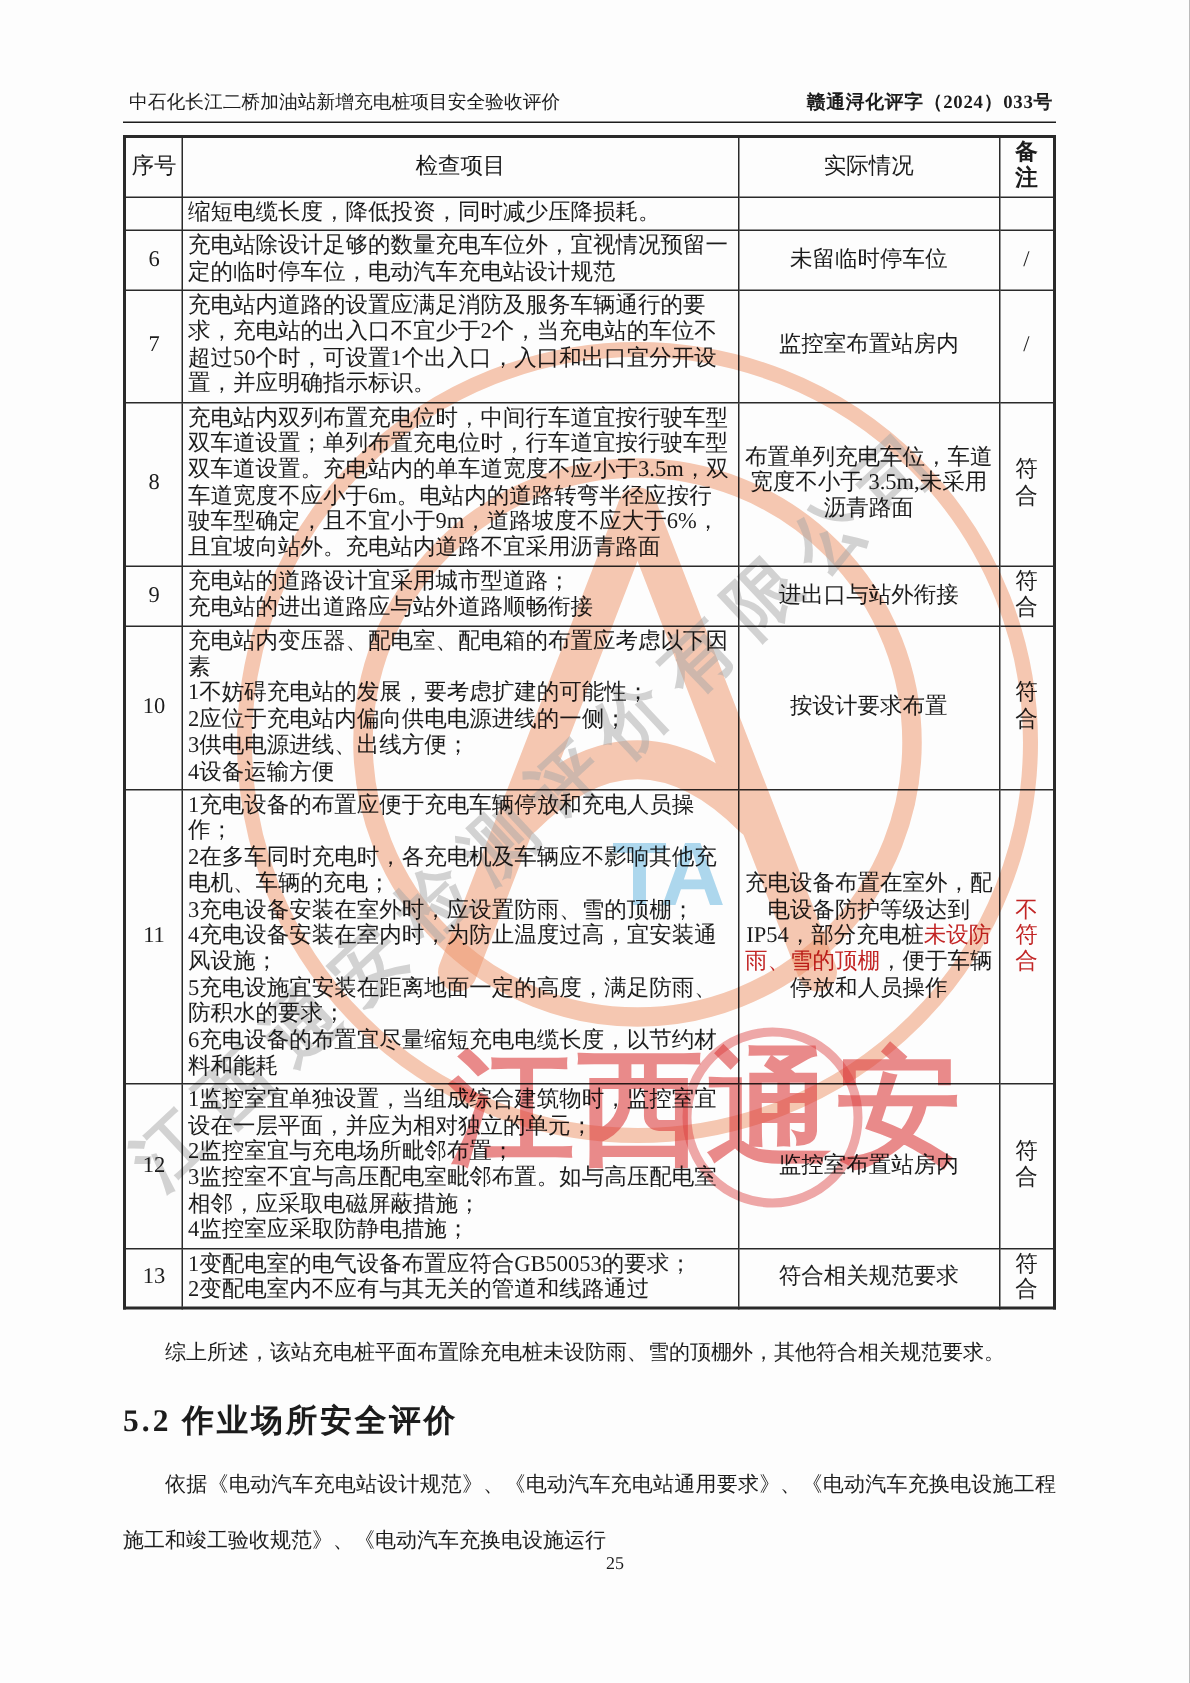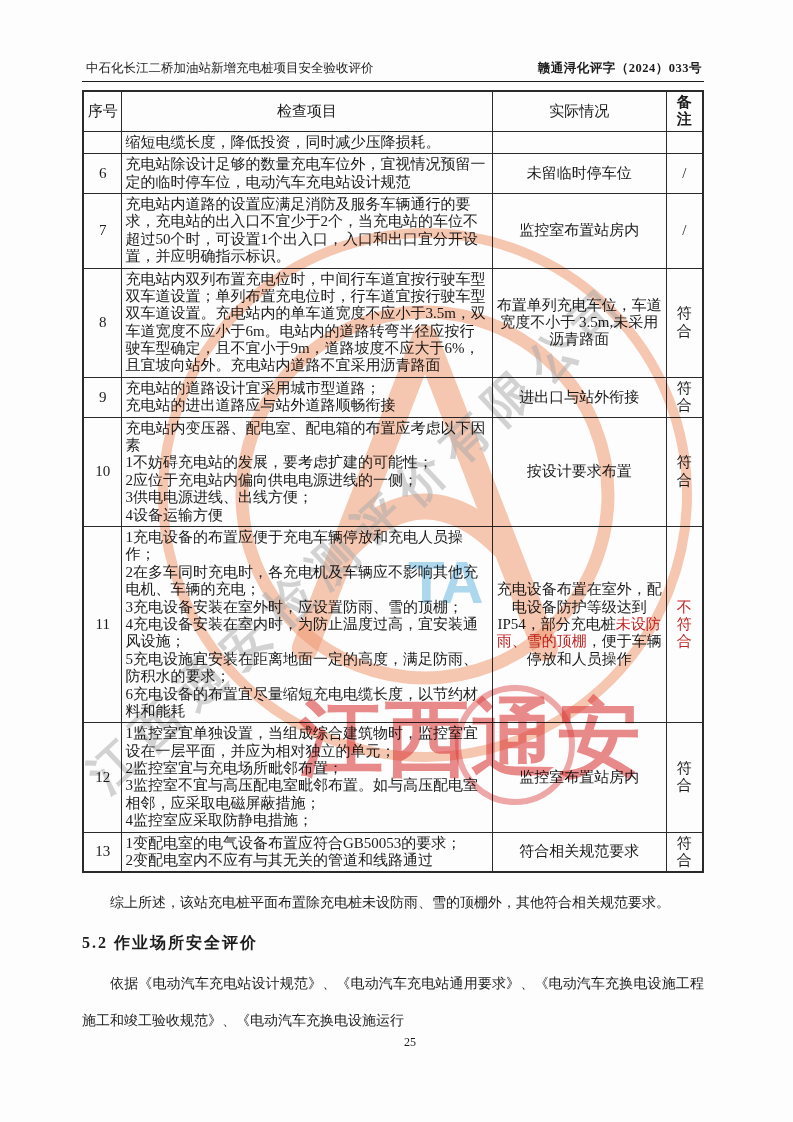--- a/index.html
+++ b/index.html
@@ -41,21 +41,21 @@
   td.item { text-align:left; white-space:pre-line; }
   td.actual { white-space:pre-line; }
   .red { color:#c22525; }
   
   .para {
     margin-top:11px; font-size:14px; line-height:37px;
     text-align:justify; text-justify:inter-character;
     text-indent:2em;
   }
   .sect-head {
-    margin-top:12px; font-size:16px; font-weight:bold; letter-spacing:2px;
+    margin-top:12px; font-size:21px; font-weight:bold; letter-spacing:2px;
   }
   .page-num {
     position:absolute; left:99px; width:622px; top:1035px;
     text-align:center; font-size:12px; z-index:1;
   }
   
   .wm-layer {
     position:absolute; inset:0; z-index:3;
     pointer-events:none; mix-blend-mode:multiply;
   }

